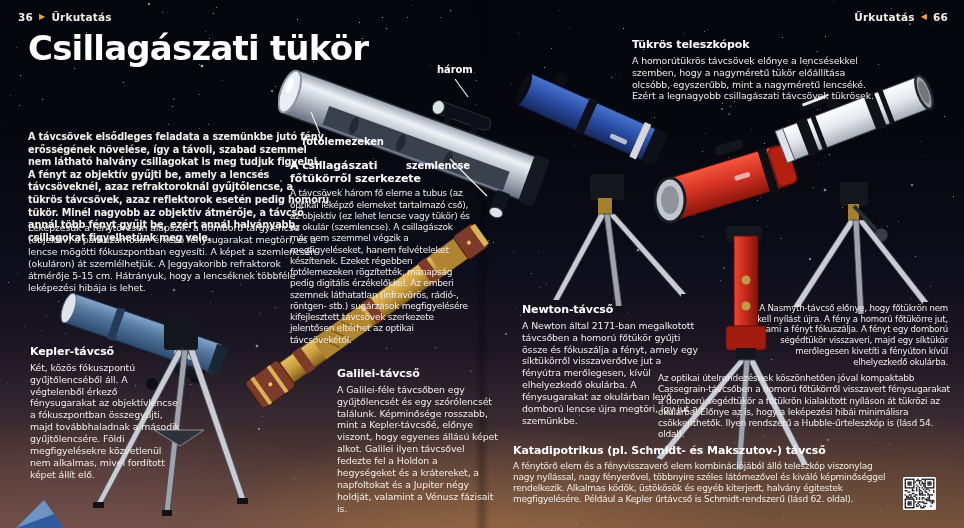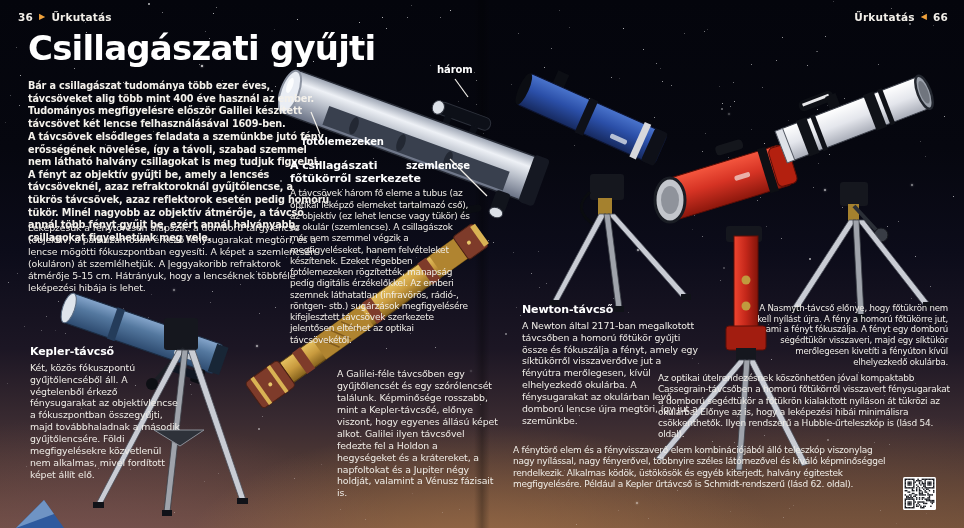--- a/index.html
+++ b/index.html
@@ -381,50 +381,55 @@
     <span>36</span>
     <span class="tri" style="color:#f0a23c;">▶</span>
     <span>Űrkutatás</span>
   </div>
   <div class="txt hdr" style="right:16px;top:11px;">
     <span>Űrkutatás</span>
     <span class="tri" style="color:#f0a23c;">◀</span>
     <span>66</span>
   </div>
 
-  <div class="txt title" style="left:28px;top:31px;">Csillagászati gyűjti</div>
-  <div class="txt intro" style="left:28px;top:80px;width:302px;">Bár a csillagászat tudománya több ezer éves, távcsöveket alig több mint 400 éve használ az ember. Tudományos megfigyelésre először Galilei készített távcsövet két lencse felhasználásával 1609-ben.</div>
+  <div class="txt title" style="left:28px;top:31px;">Csillagászati tükör</div>
   <div class="txt intro" style="left:28px;top:131px;width:302px;">A távcsövek elsődleges feladata a szemünkbe jutó fény erősségének növelése, így a távoli, szabad szemmel nem látható halvány csillagokat is meg tudjuk figyelni. A fényt az objektív gyűjti be, amely a lencsés távcsöveknél, azaz refraktoroknál gyűjtőlencse, a tükrös távcsövek, azaz reflektorok esetén pedig homorú tükör. Minél nagyobb az objektív átmérője, a távcső annál több fényt gyűjt be, ezért annál halványabb csillagokat figyelhetünk meg vele.</div>
 
   <div class="txt" style="left:28px;top:222px;width:296px;">
     <div class="b">Leképzésük a fénytörésen alapszik: a domború tárgylencse (objektív) a párhuzamosan érkező fénysugarakat megtöri, és a lencse mögötti fókuszpontban egyesíti. A képet a szemlencsén (okuláron) át szemlélhetjük. A leggyakoribb refraktorok átmérője 5-15 cm. Hátrányuk, hogy a lencséknek többféle leképezési hibája is lehet.</div>
   </div>
   <div class="txt" style="left:30px;top:346px;width:154px;">
     <div class="h">Kepler-távcső</div>
     <div class="b">Két, közös fókuszpontú gyűjtőlencséből áll. A végtelenből érkező fénysugarakat az objektívlencse a fókuszpontban összegyűjti, majd továbbhaladnak a második gyűjtőlencsére. Földi megfigyelésekre közvetlenül nem alkalmas, mivel fordított képet állít elő.</div>
   </div>
   <div class="txt" style="left:290px;top:160px;width:182px;">
     <div class="h" style="width:150px;">A csillagászati főtükörről szerkezete</div>
     <div class="b dense">A távcsövek három fő eleme a tubus (az optikai leképző elemeket tartalmazó cső), az objektív (ez lehet lencse vagy tükör) és az okulár (szemlencse). A csillagászok már nem szemmel végzik a megfigyeléseket, hanem felvételeket készítenek. Ezeket régebben fotólemezeken rögzítették, manapság pedig digitális érzékelőkkel. Az emberi szemnek láthatatlan (infravörös, rádió-, röntgen- stb.) sugárzások megfigyelésére kifejlesztett távcsövek szerkezete jelentősen eltérhet az optikai távcsövekétől.</div>
   </div>
   <div class="txt" style="left:337px;top:368px;width:162px;">
+    <div class="h">Galilei-távcső</div>
     <div class="b">A Galilei-féle távcsőben egy gyűjtőlencsét és egy szórólencsét találunk. Képminősége rosszabb, mint a Kepler-távcsőé, előnye viszont, hogy egyenes állású képet alkot. Galilei ilyen távcsővel fedezte fel a Holdon a hegységeket és a krátereket, a napfoltokat és a Jupiter négy holdját, valamint a Vénusz fázisait is.</div>
   </div>
 
+  <div class="txt" style="left:632px;top:39px;width:252px;">
+    <div class="h">Tükrös teleszkópok</div>
+    <div class="b">A homorútükrös távcsövek előnye a lencsésekkel szemben, hogy a nagyméretű tükör előállítása olcsóbb, egyszerűbb, mint a nagyméretű lencséké. Ezért a legnagyobb csillagászati távcsövek tükrösek.</div>
+  </div>
   <div class="txt" style="left:522px;top:304px;width:178px;">
     <div class="h">Newton-távcső</div>
     <div class="b">A Newton által 2171-ban megalkotott távcsőben a homorú főtükör gyűjti össze és fókuszálja a fényt, amely egy síktükörről visszaverődve jut a fényútra merőlegesen, kívül elhelyezkedő okulárba. A fénysugarakat az okulárban levő domború lencse újra megtöri, így jut a szemünkbe.</div>
   </div>
   <div class="txt align-right" style="right:16px;top:303px;width:205px;">
     <div class="b xdense">A Nasmyth-távcső előnye, hogy főtükrön nem kell nyílást újra. A fény a homorú főtükörre jut, ami a fényt fókuszálja. A fényt egy domború segédtükör visszaveri, majd egy síktükör merőlegesen kivetíti a fényúton kívül elhelyezkedő okulárba.</div>
   </div>
   <div class="txt" style="left:658px;top:373px;width:296px;">
     <div class="b dense">Az optikai útelrendezésnek köszönhetően jóval kompaktabb Cassegrain-távcsőben a homorú főtükörről visszavert fénysugarakat a domború segédtükör a főtükrön kialakított nyíláson át tükrözi az okulárba. Előnye az is, hogy a leképezési hibái minimálisra csökkenthetők. Ilyen rendszerű a Hubble-űrteleszkóp is (lásd 54. oldal).</div>
   </div>
   <div class="txt" style="left:513px;top:445px;width:382px;">
+    <div class="h">Katadipotrikus (pl. Schmidt- és Makszutov-) távcső</div>
     <div class="b dense">A fénytörő elem és a fényvisszaverő elem kombinációjából álló teleszkóp viszonylag nagy nyílással, nagy fényerővel, többnyire széles látómezővel és kiváló képminőséggel rendelkezik. Alkalmas ködök, üstökösök és egyéb kiterjedt, halvány égitestek megfigyelésére. Például a Kepler űrtávcső is Schmidt-rendszerű (lásd 62. oldal).</div>
   </div>
 
   <div class="txt dlabel" style="left:437px;top:64px;">három</div>
   <div class="txt dlabel" style="left:302px;top:136px;">fotólemezeken</div>
   <div class="txt dlabel" style="left:406px;top:160px;">szemlencse</div>
 
   <svg class="art" style="left:278px;top:46px;" width="300" height="200" viewBox="0 0 300 200">
     <defs>
       <linearGradient id="gMetal" x1="0" y1="0" x2="0" y2="1">

